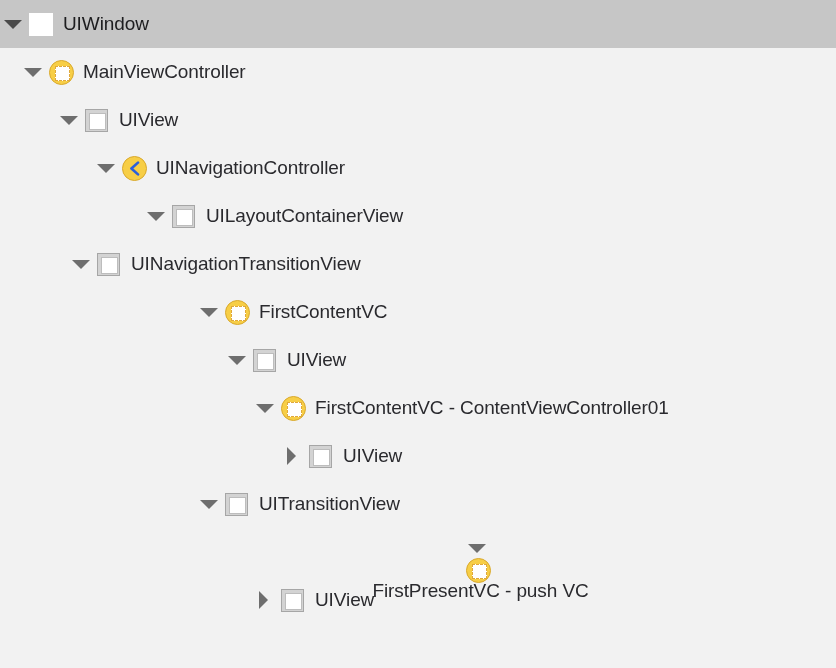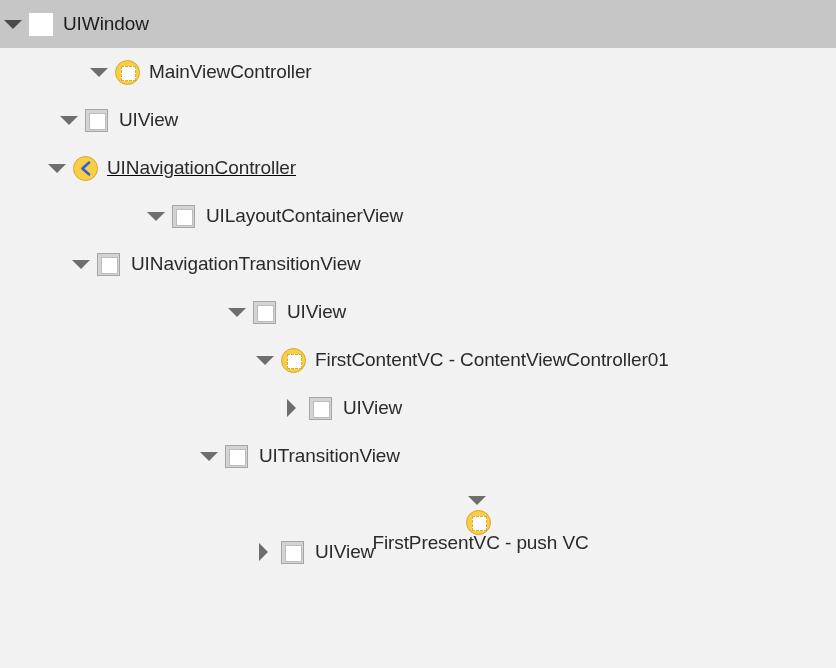--- a/index.html
+++ b/index.html
@@ -169,35 +169,35 @@
 <body>
 
 <div id="tree">
     <div class="row selected" style="padding-left: 2px;">
       <span class="twisty open"></span>
       <span class="icon">
         <span class="ico-window"></span>
       </span>
       <span class="label">UIWindow</span>
     </div>
-    <div class="row" style="padding-left: 46px; margin-left: 42px;">
+    <div class="row" style="padding-left: 22px;">
       <span class="twisty open"></span>
       <span class="icon">
         <span class="ico-vc"></span>
       </span>
       <span class="label">MainViewController</span>
     </div>
     <div class="row" style="padding-left: 58px;">
       <span class="twisty open"></span>
       <span class="icon">
         <span class="ico-view"></span>
       </span>
       <span class="label">UIView</span>
     </div>
-    <div class="row" style="padding-left: 46px; text-decoration: underline;">
+    <div class="row" style="padding-left: 95px;">
       <span class="twisty open"></span>
       <span class="icon">
         <span class="ico-navc">
           <svg width="13" height="15" viewBox="0 0 13 15">
             <path d="M10 1.6 L3.4 7.5 L10 13.4" fill="none" stroke="#2b5fdb" stroke-width="2.6" stroke-linecap="round" stroke-linejoin="round"></path>
           </svg>
         </span>
       </span>
       <span class="label">UINavigationController</span>
     </div>
@@ -208,20 +208,27 @@
       </span>
       <span class="label">UILayoutContainerView</span>
     </div>
     <div class="row" style="padding-left: 70px;">
       <span class="twisty open"></span>
       <span class="icon">
         <span class="ico-view"></span>
       </span>
       <span class="label">UINavigationTransitionView</span>
     </div>
+    <div class="row" style="padding-left: 198px;">
+      <span class="twisty open"></span>
+      <span class="icon">
+        <span class="ico-vc"></span>
+      </span>
+      <span class="label">FirstContentVC</span>
+    </div>
     <div class="row" style="padding-left: 226px;">
       <span class="twisty open"></span>
       <span class="icon">
         <span class="ico-view"></span>
       </span>
       <span class="label">UIView</span>
     </div>
     <div class="row" style="padding-left: 254px;">
       <span class="twisty open"></span>
       <span class="icon">

